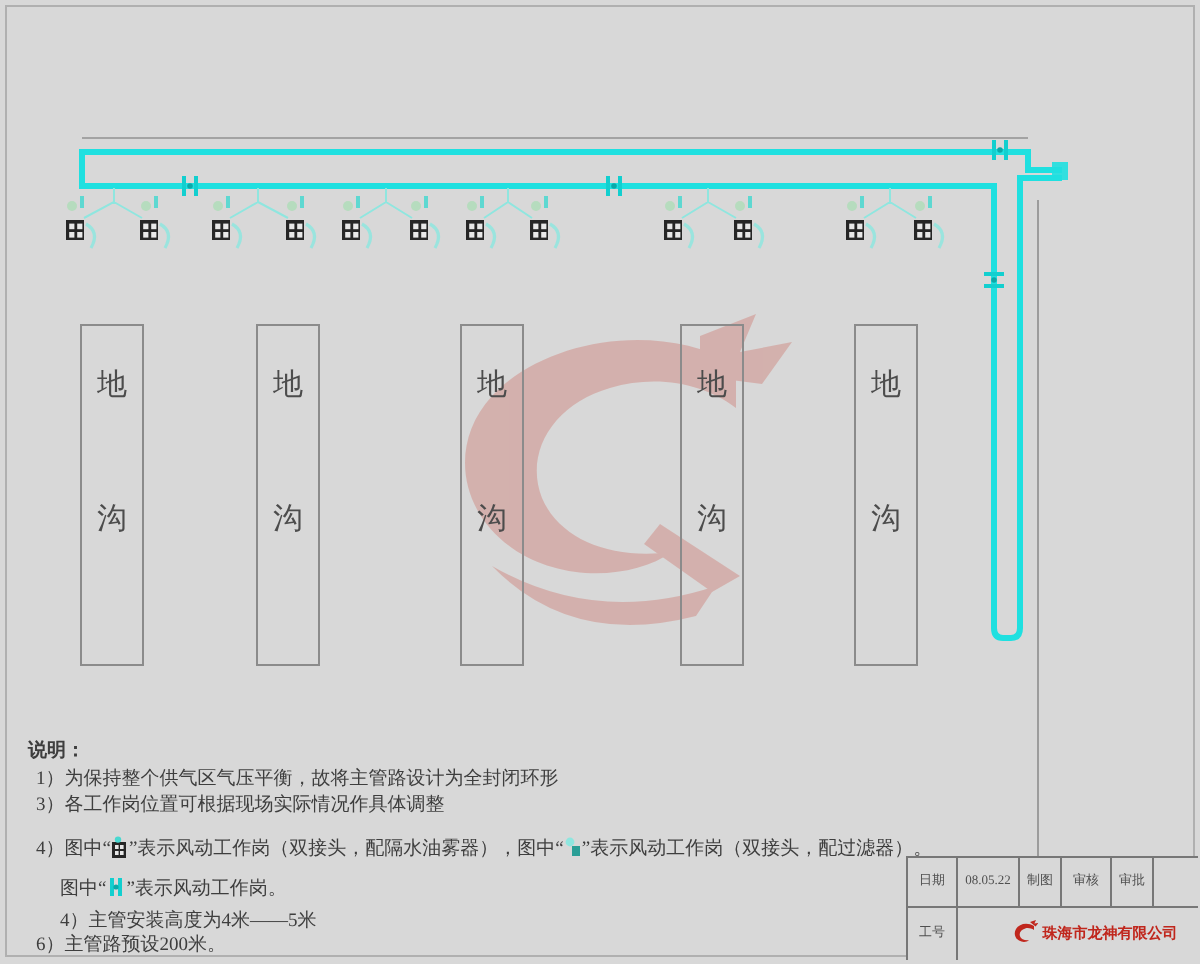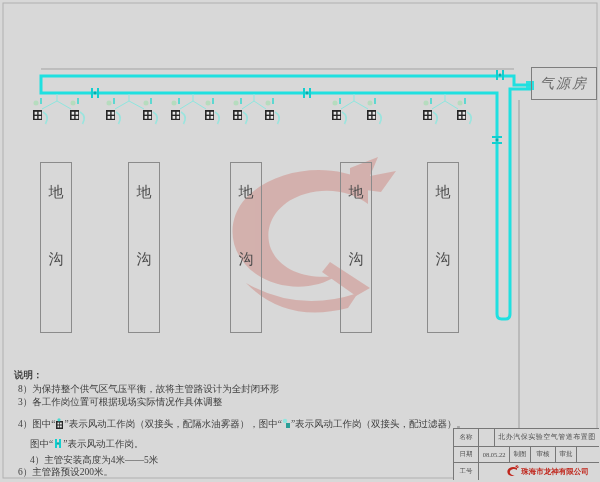--- a/index.html
+++ b/index.html
@@ -102,23 +102,20 @@
     </g>
 
     <g>
       <use href="#valve-h" x="95" y="93"></use>
       <use href="#valve-h" x="307" y="93"></use>
       <use href="#valve-h" x="500" y="75"></use>
       <use href="#valve-v" x="497" y="140"></use>
     </g>
   </svg>
 
-  <div class="abs air-room">
-    <span>气源房</span>
-  </div>
 
   <div class="abs trench" style="left:40px;">
     <span class="c1">地</span>
     <span class="c2">沟</span>
   </div>
   <div class="abs trench" style="left:128px;">
     <span class="c1">地</span>
     <span class="c2">沟</span>
   </div>
   <div class="abs trench" style="left:230px;">
@@ -129,21 +126,21 @@
     <span class="c1">地</span>
     <span class="c2">沟</span>
   </div>
   <div class="abs trench" style="left:427px;">
     <span class="c1">地</span>
     <span class="c2">沟</span>
   </div>
 
   <div class="abs" style="left:14px;top:369px;width:440px;">
     <div class="note" style="position:absolute;left:0;top:0;font-weight:bold;">说明：</div>
-    <div class="note" style="position:absolute;left:4px;top:14px;">8）为保持整个供气区气压平衡，故将主管路设计为全封闭环形</div>
+    <div class="note" style="position:absolute;left:4px;top:14px;">1）为保持整个供气区气压平衡，故将主管路设计为全封闭环形</div>
     <div class="note" style="position:absolute;left:4px;top:27px;">3）各工作岗位置可根据现场实际情况作具体调整</div>
     <div class="note" style="position:absolute;left:4px;top:49px;">
       <span>4）图中“</span><span class="q-icon"><svg width="9" height="11">
             <rect x="1" y="3" width="7" height="8" fill="#262626"></rect>
             <rect x="2.5" y="4.5" width="1.8" height="2" fill="#e8e8e8"></rect>
             <rect x="5" y="4.5" width="1.8" height="2" fill="#e8e8e8"></rect>
             <rect x="2.5" y="7.5" width="1.8" height="2" fill="#e8e8e8"></rect>
             <rect x="5" y="7.5" width="1.8" height="2" fill="#e8e8e8"></rect>
             <circle cx="4" cy="1.8" r="1.6" fill="#49d8d0"></circle>
           </svg></span><span>”表示风动工作岗（双接头，配隔水油雾器），图中“</span><span class="q-icon"><svg width="9" height="11">
@@ -156,25 +153,20 @@
             <rect x="2" y="1" width="2" height="9" fill="#12cfcf"></rect>
             <rect x="6" y="1" width="2" height="9" fill="#12cfcf"></rect>
             <circle cx="5" cy="5.5" r="1.3" fill="#0aa9a9"></circle>
           </svg></span><span>”表示风动工作岗。</span>
     </div>
     <div class="note" style="position:absolute;left:16px;top:85px;">4）主管安装高度为4米——5米</div>
     <div class="note" style="position:absolute;left:4px;top:97px;">6）主管路预设200米。</div>
   </div>
 
   <div class="abs tb">
-    <div class="tb-row" style="flex:1.1;">
-      <div class="tb-cell w-label">名称</div>
-      <div class="tb-cell" style="width:15px;"></div>
-      <div class="tb-cell tb-title">北办汽保实验空气管道布置图</div>
-    </div>
     <div class="tb-row">
       <div class="tb-cell w-label">日期</div>
       <div class="tb-cell" style="width:30px;">08.05.22</div>
       <div class="tb-cell" style="width:20px;">制图</div>
       <div class="tb-cell" style="width:24px;">审核</div>
       <div class="tb-cell" style="width:20px;">审批</div>
       <div class="tb-cell" style="flex:1;"></div>
     </div>
     <div class="tb-row" style="flex:1.1;">
       <div class="tb-cell w-label">工号</div>

